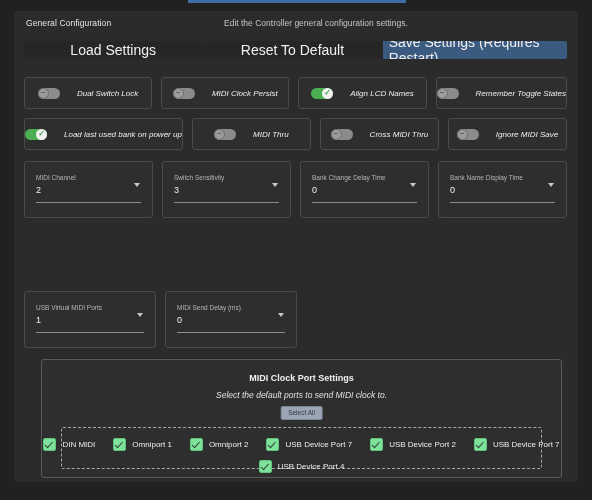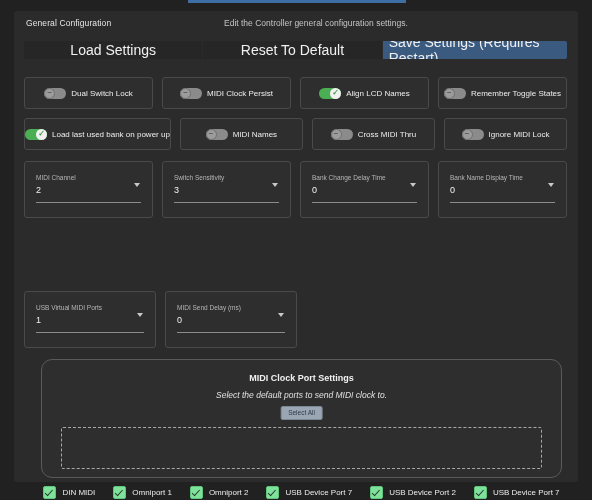--- a/index.html
+++ b/index.html
@@ -70,21 +70,21 @@
   .toggle-row.r2 { top: 107px; }
   .tcard {
     flex: 1 1 0;
     height: 30px;
     background: #2e2e2e;
     border: 1px solid #4a4a4a;
     border-radius: 3px;
     display: flex; align-items: center; justify-content: center;
     cursor: pointer;
   }
-  .tcard .tlabel { font-size: 8px; color: #ededed; margin-left: 5px; white-space: nowrap; }
+  .tcard .tlabel { font-size: 8px; color: #ededed; margin-left: 17px; white-space: nowrap; font-style: italic; }
 
   
   .sw { width: 22px; height: 11px; border-radius: 6px; position: relative; flex: none; }
   .sw.off { background: #8b8b8b; }
   .sw.on  { background: #4cae52; }
   .sw .knob {
     position: absolute; top: 0px; width: 11px; height: 11px; border-radius: 50%;
     display: flex; align-items: center; justify-content: center;
   }
   .sw.off .knob { left: 0px; background: #9c9c9c; border: 1px solid #6f6f6f; box-sizing: border-box; }
@@ -127,21 +127,21 @@
     border-right: 3.5px solid transparent;
     border-top: 4px solid #c9c9c9;
   }
 
   
   .clockbox {
     position: absolute; left: 27px; top: 348px;
     width: 519px; height: 117px;
     background: #2e2e2e;
     border: 1px solid #5a5a5a;
-    border-radius: 11px;
+    border-radius: 3px;
   }
   .cb-title {
     position: absolute; top: 13px; left: 0; right: 0; text-align: center;
     font-size: 9px; font-weight: bold; color: #f0f0f0;
   }
   .cb-sub {
     position: absolute; top: 30px; left: 0; right: 0; text-align: center;
     font-size: 8.5px; color: #e0e0e0; font-style: italic;
   }
   .cb-selectall {
@@ -160,21 +160,20 @@
     position: absolute; left: 19px; right: 19px; top: 67px; bottom: 8px;
     border: 1px dashed #a8a8a8;
     border-radius: 2px;
     padding-top: 10px;
     box-sizing: border-box;
   }
   .cb-line {
     display: flex; justify-content: center; align-items: center;
     gap: 18px;
     margin-bottom: 9px;
-    margin-top: 48px;
   }
   .cb-item { display: flex; align-items: center; gap: 6px; cursor: pointer; }
   .cb-item .cb-label { font-size: 8px; color: #ececec; white-space: nowrap; }
   .chk {
     width: 11px; height: 11px; flex: none;
     background: #7fe29a;
     border: 1px solid #5fc47c;
     border-radius: 2px;
     position: relative;
   }
@@ -249,37 +248,37 @@
             </div>
           </div>
           <span class="tlabel">Load last used bank on power up</span>
         </div>
         <div class="tcard">
           <div class="sw off">
             <div class="knob">
               <span class="glyph">−</span>
             </div>
           </div>
-          <span class="tlabel">MIDI Names</span>
+          <span class="tlabel">MIDI Thru</span>
         </div>
         <div class="tcard">
           <div class="sw off">
             <div class="knob">
               <span class="glyph">−</span>
             </div>
           </div>
           <span class="tlabel">Cross MIDI Thru</span>
         </div>
         <div class="tcard">
           <div class="sw off">
             <div class="knob">
               <span class="glyph">−</span>
             </div>
           </div>
-          <span class="tlabel">Ignore MIDI Lock</span>
+          <span class="tlabel">Ignore MIDI Save</span>
         </div>
       </div>
 
     <div class="sel-row s1" id="select-row-1">
         <div class="scard">
           <div class="inner">
             <div class="slabel">MIDI Channel</div>
             <div class="svalue">2</div>
             <div class="chev"></div>
           </div>

